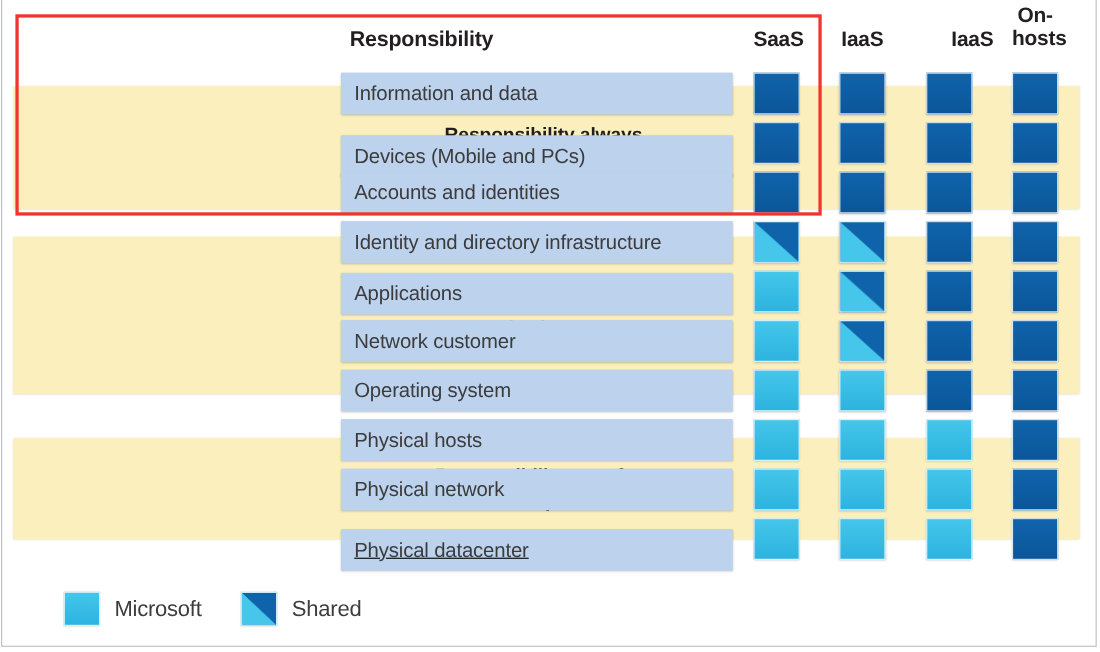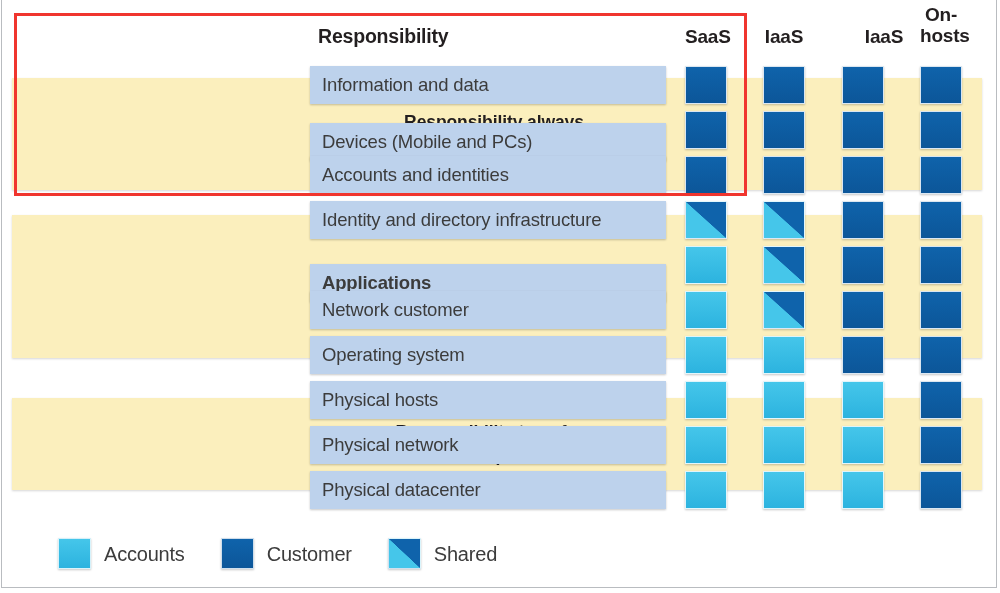--- a/index.html
+++ b/index.html
@@ -216,36 +216,36 @@
       </div>
       <div class="rowbar" style="top: 123px;">
         <span class="rowbar-text">Devices (Mobile and PCs)</span>
       </div>
       <div class="rowbar" style="top: 156px;">
         <span class="rowbar-text">Accounts and identities</span>
       </div>
       <div class="rowbar" style="top: 201px;">
         <span class="rowbar-text">Identity and directory infrastructure</span>
       </div>
-      <div class="rowbar" style="top: 264px; font-weight: bold;">
+      <div class="rowbar" style="top: 248px;">
         <span class="rowbar-text">Applications</span>
       </div>
       <div class="rowbar" style="top: 291px;">
         <span class="rowbar-text">Network customer</span>
       </div>
       <div class="rowbar" style="top: 336px;">
         <span class="rowbar-text">Operating system</span>
       </div>
       <div class="rowbar" style="top: 381px; text-align: right;">
         <span class="rowbar-text">Physical hosts</span>
       </div>
       <div class="rowbar" style="top: 426px;">
         <span class="rowbar-text">Physical network</span>
       </div>
-      <div class="rowbar" style="top: 471px;">
+      <div class="rowbar" style="top: 481px; text-decoration: underline;">
         <span class="rowbar-text">Physical datacenter</span>
       </div>
     </div>
 
   <div id="cells-layer">
       <div class="cell customer" style="left: 685px; top: 66px;"></div>
       <div class="cell customer" style="left: 763px; top: 66px;"></div>
       <div class="cell customer" style="left: 842px; top: 66px;"></div>
       <div class="cell customer" style="left: 920px; top: 66px;"></div>
       <div class="cell customer" style="left: 685px; top: 111px;"></div>
@@ -284,25 +284,21 @@
       <div class="cell microsoft" style="left: 763px; top: 471px;"></div>
       <div class="cell microsoft" style="left: 842px; top: 471px;"></div>
       <div class="cell customer" style="left: 920px; top: 471px;"></div>
     </div>
 
   <div id="red-highlight"></div>
 
   <div id="legend">
       <div class="legend-item">
         <div class="legend-swatch microsoft"></div>
-        <div class="legend-label">Accounts</div>
-      </div>
-      <div class="legend-item">
-        <div class="legend-swatch customer"></div>
-        <div class="legend-label">Customer</div>
+        <div class="legend-label">Microsoft</div>
       </div>
       <div class="legend-item">
         <div class="legend-swatch shared"></div>
         <div class="legend-label">Shared</div>
       </div>
     </div>
 
 </div>
 
 </body></html>

